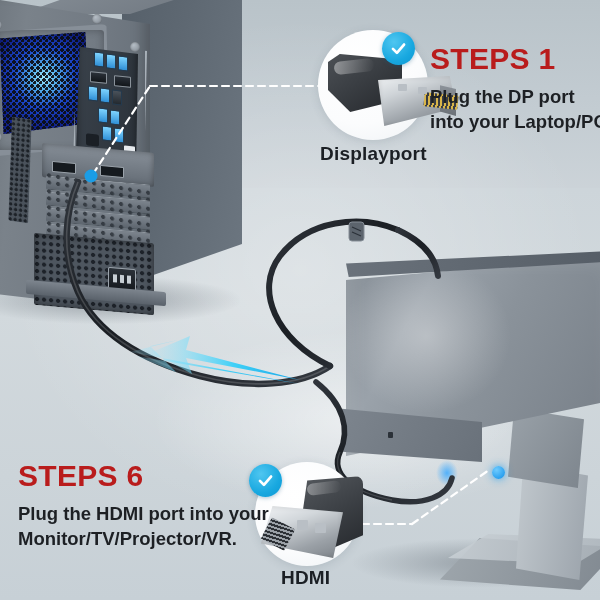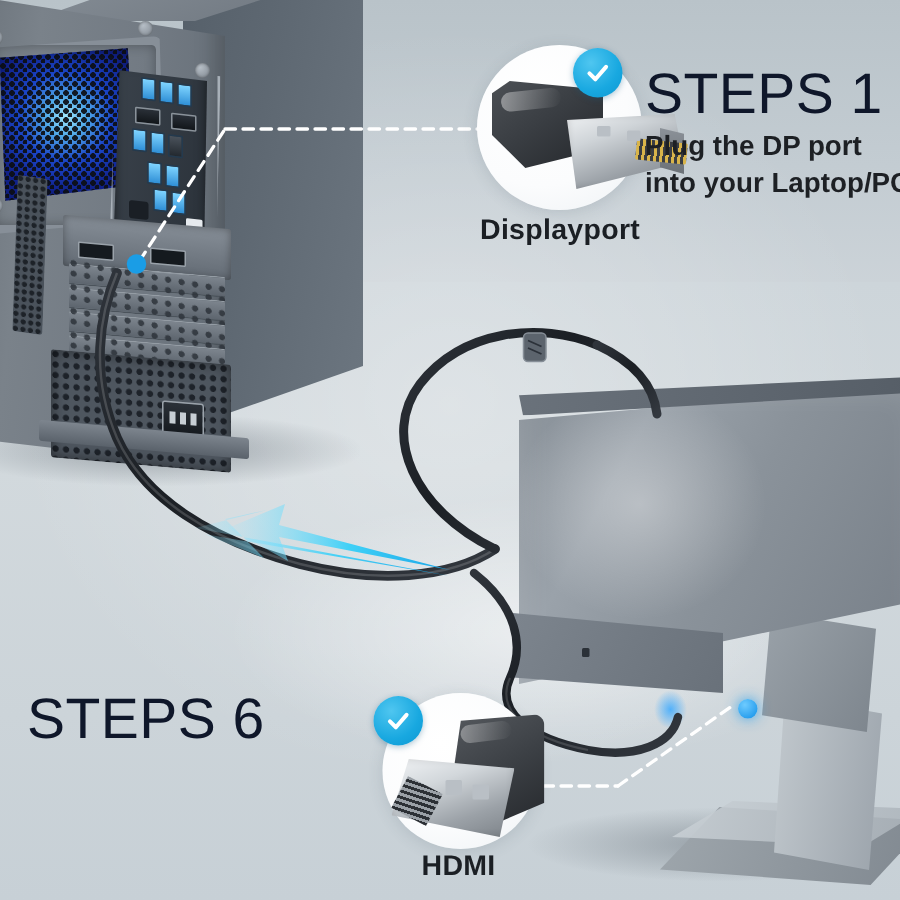--- a/index.html
+++ b/index.html
@@ -195,21 +195,21 @@
     background:linear-gradient(160deg,#f2f4f6 0%,#d2d7db 32%,#9ba1a7 70%,#7b8187 100%);
     clip-path:polygon(14% 0,100% 12%,88% 100%,0 72%);
     border-radius:3px;box-shadow:inset 0 0 6px rgba(0,0,0,.16);}
   .hd-pins{position:absolute;left:2px;top:44px;width:30px;height:28px;
     transform:rotate(18deg);
     background:repeating-linear-gradient(0deg,#2c3035 0 2px,#9aa0a6 2px 4px);
     clip-path:polygon(14% 0,100% 16%,86% 100%,0 84%);}
   .hd-tab{position:absolute;width:11px;height:10px;background:#b9bfc5;border-radius:1px;}
 
   
-  .steps-h{position:absolute;font-size:38px;font-weight:400;color:#0f172a;
+  .steps-h{position:absolute;font-size:30px;font-weight:700;color:#b91c1c;
     letter-spacing:.3px;white-space:nowrap;}
   .steps-b{position:absolute;font-size:18.5px;font-weight:600;color:#1d2024;
     line-height:1.32;white-space:nowrap;}
 </style>
 </head>
 <body>
 
 <div id="scene">
 
   <div class="bg-wall"></div>
@@ -389,14 +389,16 @@
     <div class="badge" style="left:-6px;top:2px;">
       <svg width="19" height="19" viewBox="0 0 24 24">
         <path d="M5 12.5 L10 17.5 L19 7" fill="none" stroke="#fff" stroke-width="3.4" stroke-linecap="round" stroke-linejoin="round"></path>
       </svg>
     </div>
 
     <div class="cap" style="left:26px;top:105px;">HDMI</div>
   </div>
 
   <div class="steps-h" style="left:18px;top:459px;">STEPS 6</div>
+  <div class="steps-b" style="left:18px;top:502px;">Plug the HDMI port into your</div>
+  <div class="steps-b" style="left:18px;top:527px;">Monitor/TV/Projector/VR.</div>
 
 </div>
 
 </body></html>

